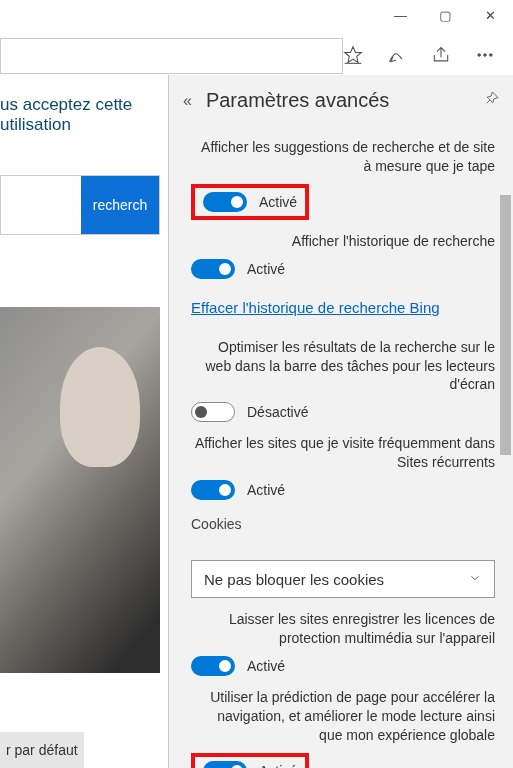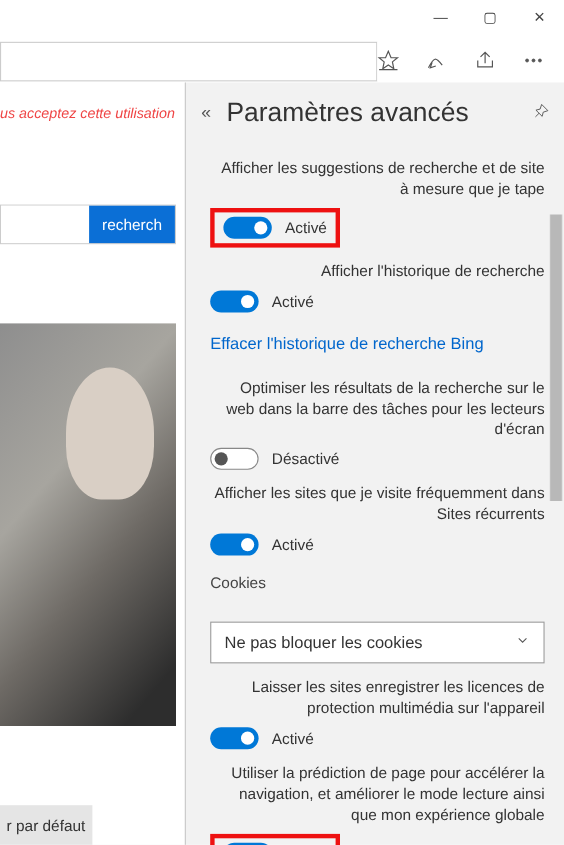--- a/index.html
+++ b/index.html
@@ -34,25 +34,25 @@
   
   .leftarea {
     position:absolute; left:0; top:75px; width:190px; bottom:0;
     padding-right: 6px;
   }
   .addrbar {
     position:absolute; top:38px; left:0; right:170px; height:36px;
     border:1px solid #ccc; background:#fff;
   }
   .lefttext {
-    font-size:13px; color:#ef4444; padding:20px 4px 12px 0;font-style:italic;
+    font-size:17px; color:#0c4a6e; padding:20px 4px 12px 0;
   }
   .searchbar {
-    display:flex; margin-top:64px;
-    border:1px solid #ccc; height:36px; width:160px;text-align:center;
+    display:flex; margin-top:28px;
+    border:1px solid #ccc; height:60px; width:160px;text-align:center;
   }
   .searchbar .field { flex:1; background:#fff; }
   .searchbar .btn {
     flex:0 0 78px; background:#0b6fd6; color:#fff;
     display:flex; align-items:center; justify-content:center;
     font-size:14px;
   }
   .photo {
     margin-top:72px; width:160px; height:366px;
     background: linear-gradient(130deg,#8e8e8e 0%, #a7a59f 35%, #6e6a65 60%, #2d2d2d 90%);
@@ -75,21 +75,21 @@
     position:absolute; right:0; top:75px; bottom:0;
     width:345px; background:#f2f2f2;
     border-left:1px solid #c8c8c8;
     display:flex; flex-direction:column;
   }
   .flyhdr {
     display:flex; align-items:center; gap:14px;
     padding:14px 14px 12px 14px;
   }
   .flyhdr .back { font-size:16px; color:#555; }
-  .flyhdr .title { font-size:24px; color:#333; flex:1; }
+  .flyhdr .title { font-size:20px; color:#333; flex:1; }
   .flyhdr .pin svg { width:16px; height:16px; stroke:#555; fill:none; }
   .flybody {
     flex:1; overflow-y:auto; padding:2px 18px 8px 22px;
   }
   .setting { margin:12px 0 6px 0; }
   .setting .label { font-size:14px; color:#333; line-height:1.35; margin-bottom:8px;text-align:right; }
   .toggle-row { display:flex; align-items:center; gap:12px; }
   .toggle {
     width:44px; height:20px; border-radius:20px; position:relative;
     flex:0 0 44px;
@@ -98,21 +98,21 @@
     content:""; position:absolute; width:12px; height:12px; border-radius:50%;
     top:4px;
   }
   .toggle.on { background:#0078d7; }
   .toggle.on::after { background:#fff; right:4px; }
   .toggle.off { background:#fff; border:1px solid #888; }
   .toggle.off::after { background:#555; left:3px; top:3px; }
   .toggle-state { font-size:14px; color:#333; }
   .highlight { border:4px solid #e11; padding:4px 8px; display:inline-flex; }
   .link {
-    color:#0066cc; font-size:15px;
+    color:#0066cc; text-decoration:underline; font-size:15px;
     display:inline-block; margin:14px 0 10px 0;
   }
   .section-h { font-size:14px; color:#444; margin:16px 0 10px 0; }
   .selectbox {
     display:flex; align-items:center; justify-content:space-between;
     border:1px solid #999; background:#fff; height:38px;
     padding:0 12px; font-size:15px; margin-bottom:12px;margin-top:28px;
   }
   .selectbox .chev { color:#555; }
   .scrollbar {

